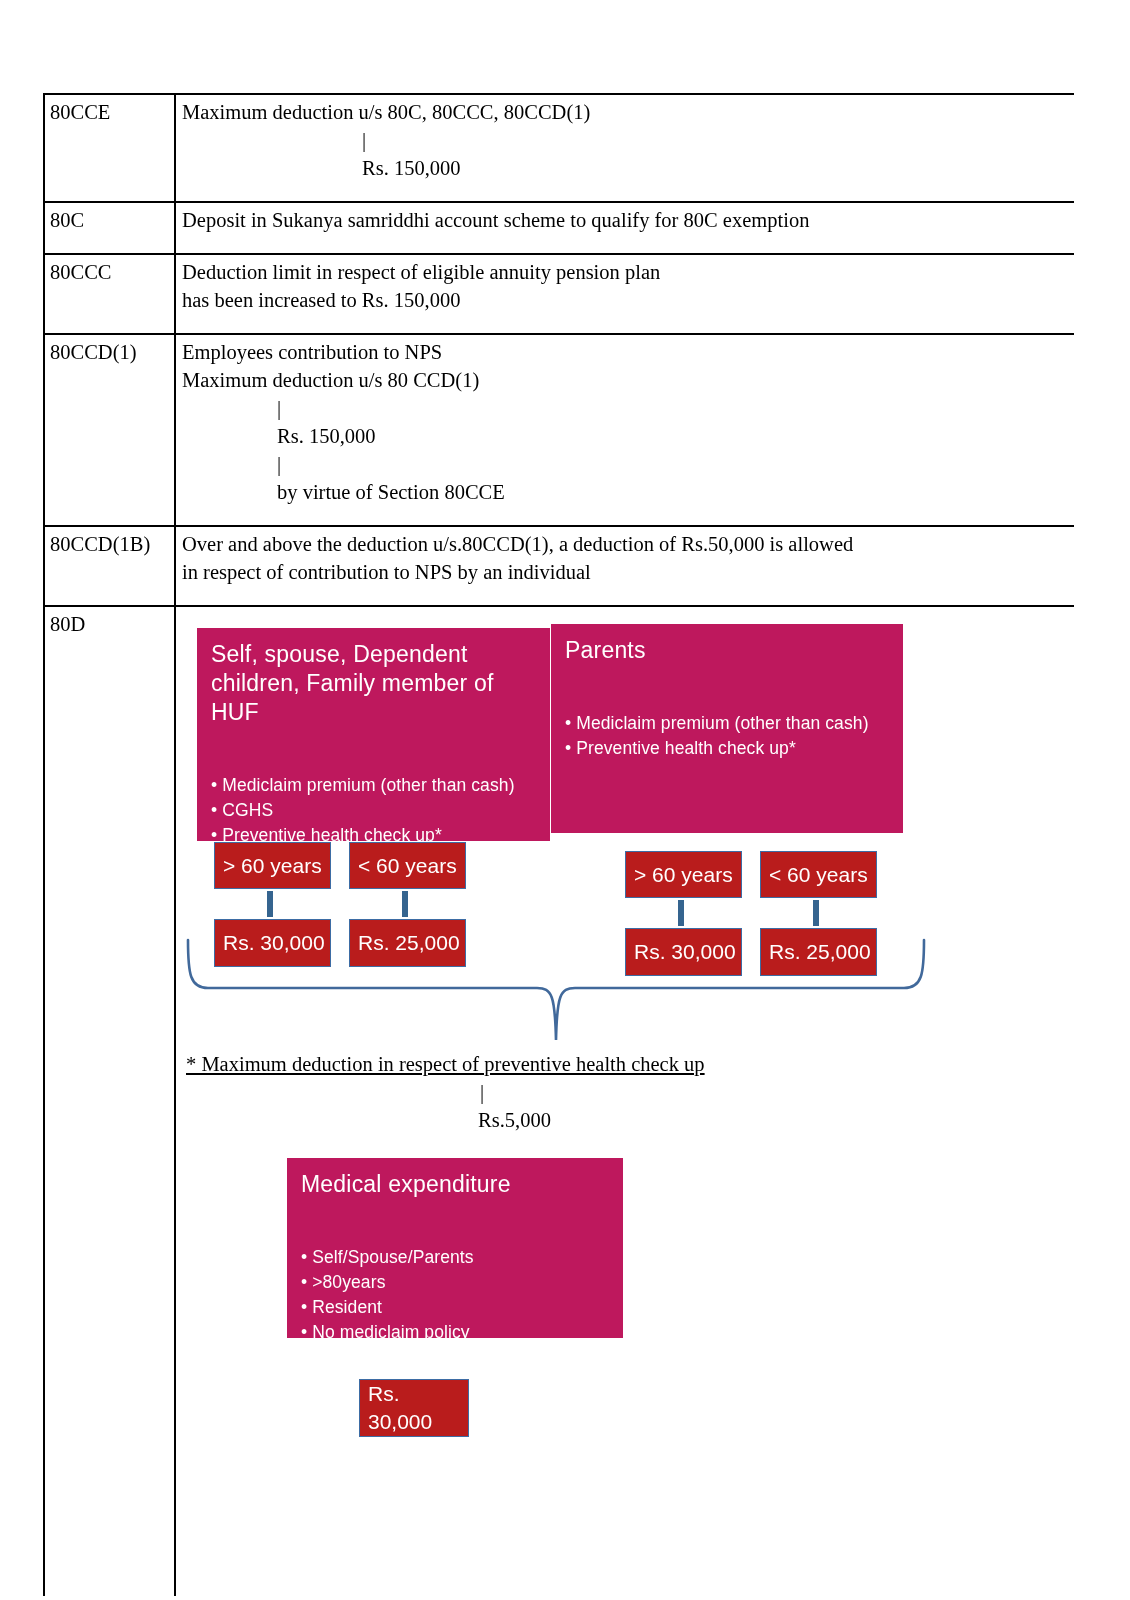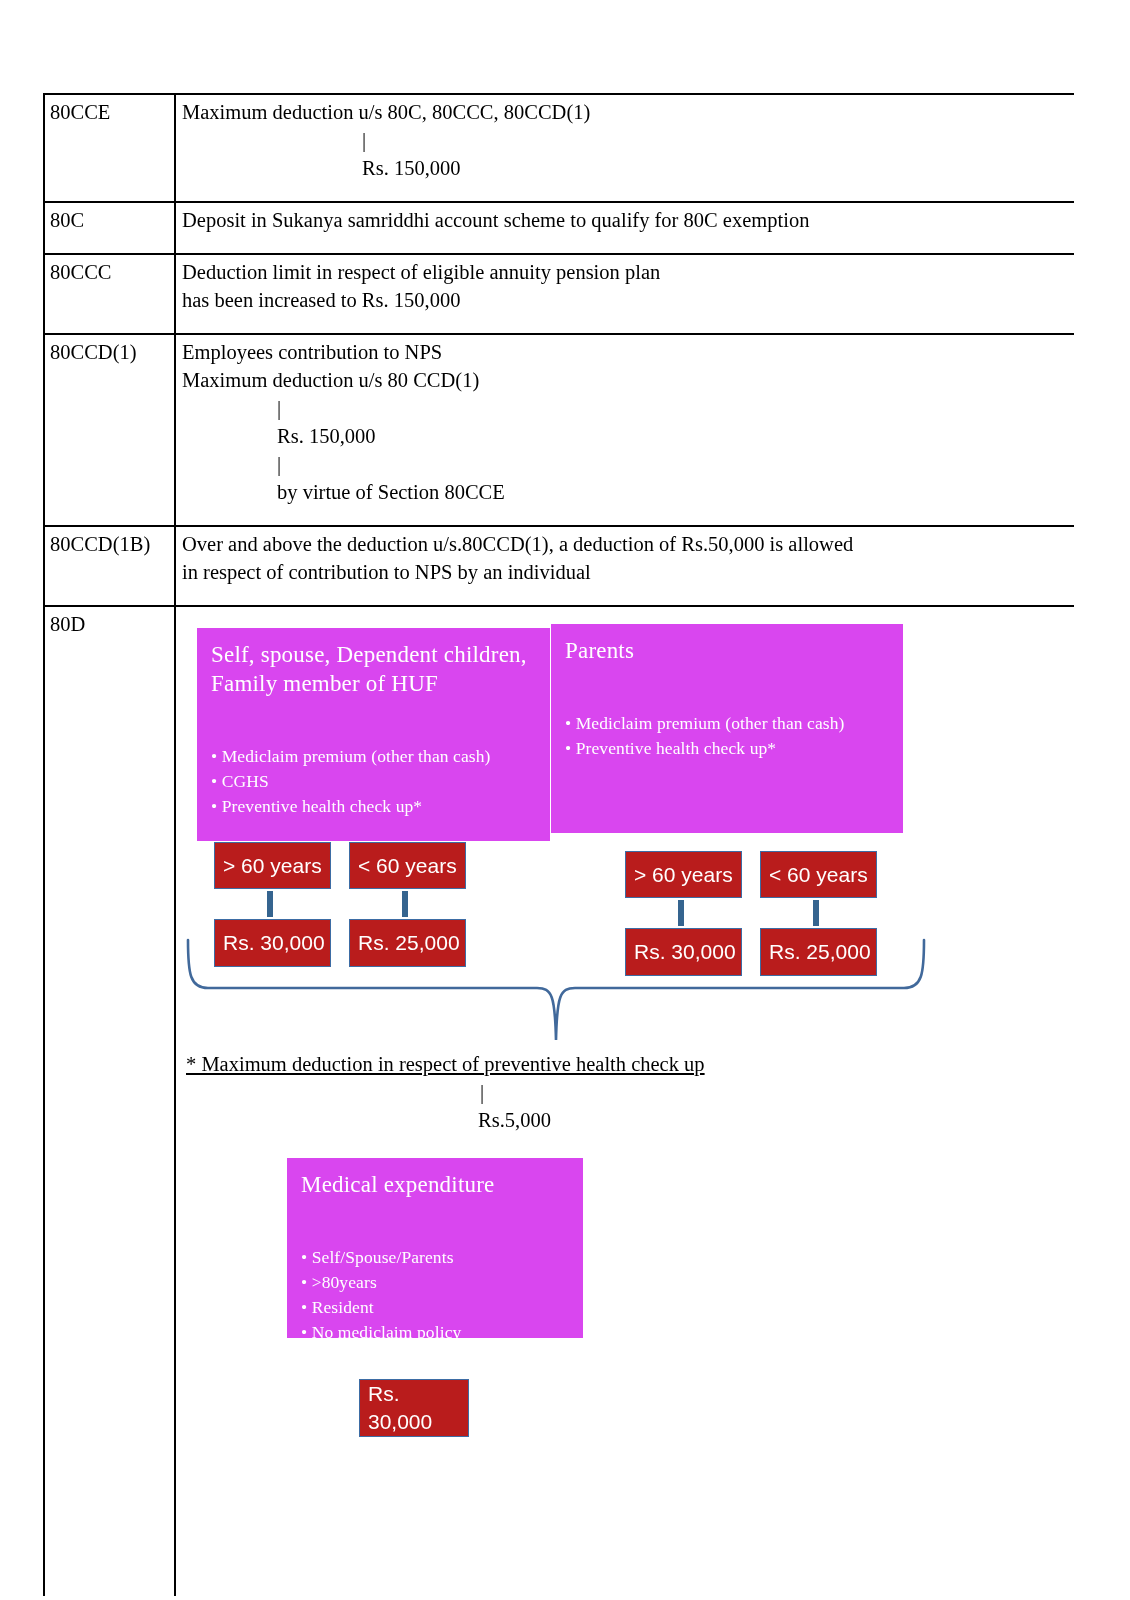--- a/index.html
+++ b/index.html
@@ -59,23 +59,23 @@
     border-bottom: none;
   }
   .diagram {
     position: relative;
     height: 967px;
     width: 100%;
   }
 
   .bluebox {
     position: absolute;
-    background: #d946ef;
+    background: #be185d;
     color: #ffffff;
-    font-family: Liberation Serif, serif;
+    font-family: Liberation Sans, sans-serif;
     box-sizing: border-box;
   }
   .bluebox .bb-title {
     font-size: 23px;
     line-height: 29px;
     padding: 0 0 6px 0;
     letter-spacing: .2px;
   }
   .bluebox .bb-list {
     font-size: 17.5px;
@@ -211,21 +211,21 @@
 
         <svg class="brace-svg" style="left:0px; top:320px; width:745px; height:120px;" viewBox="0 0 745 120">
           <path d="M6 10 C6 44, 8 58, 26 58 L355 58 C370 58, 373 66, 374 110
                    C375 66, 378 58, 393 58 L722 58 C740 58, 742 44, 742 10" fill="none" stroke="#41699b" stroke-width="2.6" stroke-linecap="round"></path>
         </svg>
 
         <div class="plain-text" style="left:4px; top:440px;text-decoration:underline;">* Maximum deduction in respect of preventive health check up</div>
         <div class="plain-text" style="left:298px; top:468px;">|</div>
         <div class="plain-text" style="left:296px; top:496px;">Rs.5,000</div>
 
-        <div class="bluebox" style="left:105px; top:548px; width:296px; height:180px; padding:12px 12px 0 14px;">
+        <div class="bluebox" style="left:105px; top:548px; width:336px; height:180px; padding:12px 12px 0 14px;">
           <div class="bb-title">Medical expenditure</div>
           <div class="bb-list">
             <div>Self/Spouse/Parents</div>
             <div>&gt;80years</div>
             <div>Resident</div>
             <div>No mediclaim policy</div>
           </div>
         </div>
 
         <div class="chip" style="left:177px; top:769px; width:110px; height:58px;">Rs. 30,000</div>

